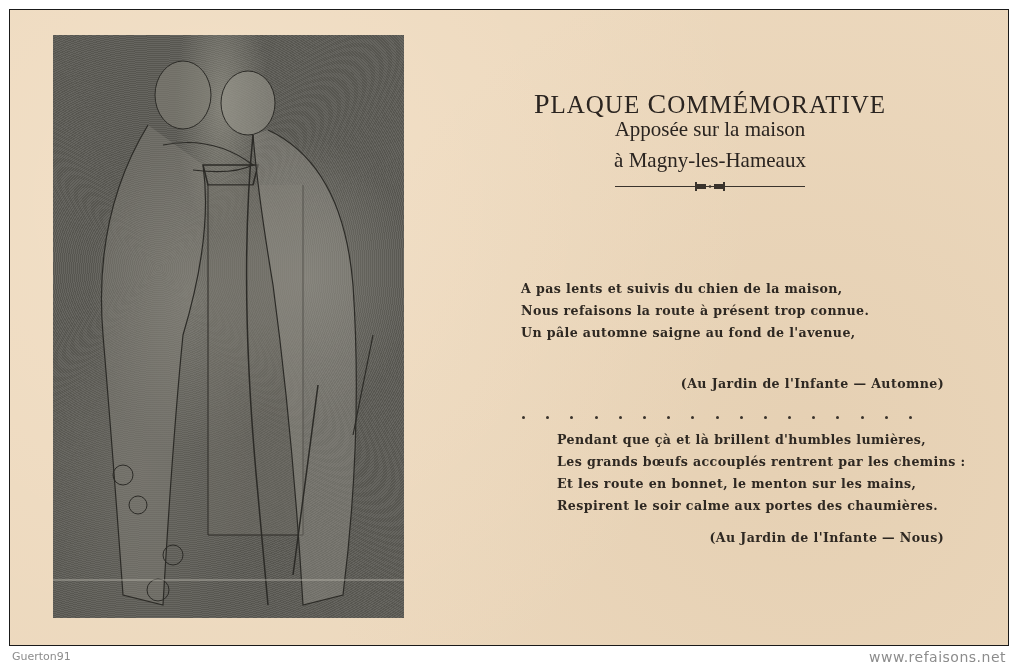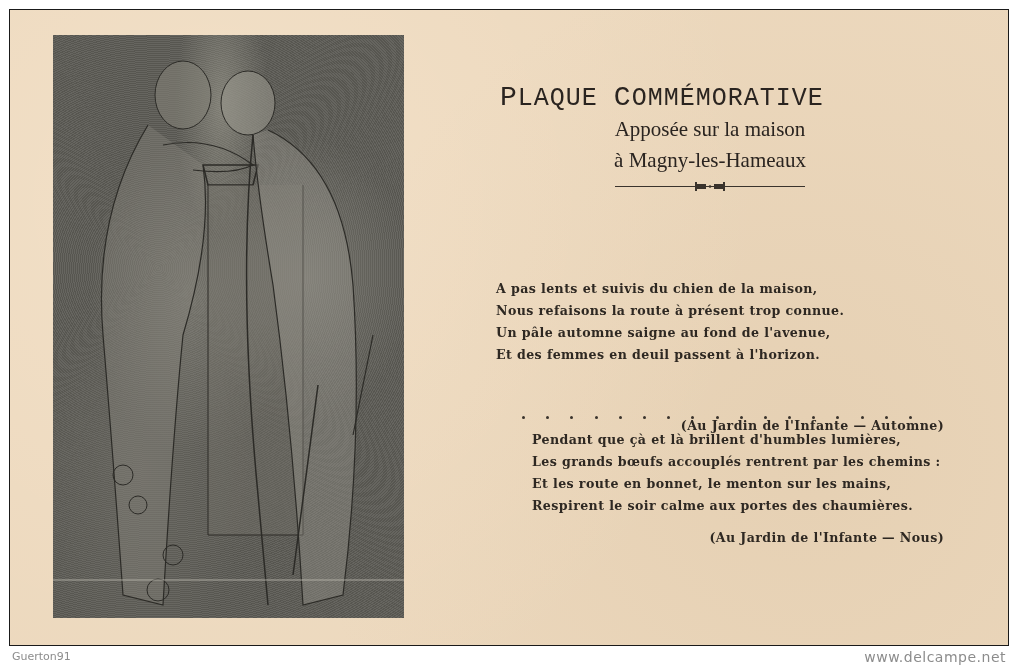--- a/index.html
+++ b/index.html
@@ -26,36 +26,36 @@
         radial-gradient(ellipse at 25% 75%, rgba(120,118,110,0.4), transparent 30%),
         repeating-radial-gradient(circle at 30% 40%, rgba(0,0,0,0.08) 0 1px, rgba(255,255,255,0.05) 1px 2px);
       overflow: hidden;
     }
     .engraving svg { position: absolute; left: 0; top: 0; width: 100%; height: 100%; }
     .text-col {
       position: absolute; left: 500px; top: 78px; width: 420px;
       color: #2a2420;
     }
     .title {
-      font-size: 25px; letter-spacing: 1px;
-      font-family: Liberation Mono, monospace; font-weight: normal;
-      margin: 0; height: 36px; line-height: 40px;
+      text-align: center; font-size: 25px; letter-spacing: 1px;
+      font-family: Liberation Serif, serif; font-weight: normal;
+      margin: 0; height: 36px; line-height: 52px;
     }
     .title .big { font-size: 28px; }
     .sub {
       text-align: center; font-size: 21px; line-height: 31px;
       font-family: "Liberation Serif", serif; margin: 0;
     }
     .ornament {
       position: relative; width: 190px; height: 14px; margin: 4px auto 0 auto;
     }
     .ornament .line { position: absolute; top: 6px; left: 0; right: 0; height: 1px; background: #3a332c; }
     .ornament .mark { position: absolute; left: 80px; top: 2px; width: 30px; height: 9px; }
     .stanza {
-      position: absolute; left: 496px; font-family: "DejaVu Serif", serif;
+      position: absolute; left: 521px; font-family: "DejaVu Serif", serif;
       font-weight: bold; font-size: 12.6px; color: #2e2822;
       letter-spacing: 0.4px;
     }
     .stanza .line { height: 22px; line-height: 22px; white-space: nowrap; }
     .attr {
       position: absolute; font-family: "DejaVu Serif", serif; font-weight: bold;
       font-size: 12.6px; color: #2e2822; letter-spacing: 0.4px; white-space: nowrap;
     }
     .dots {
       position: absolute; left: 522px; top: 412px; width: 390px; height: 10px;
@@ -112,23 +112,22 @@
       <rect x="19" y="2" width="9" height="5" fill="#3a332c"></rect>
       <rect x="28" y="0" width="2" height="9" fill="#3a332c"></rect>
     </svg>
   </div>
 </div>
 
 <div class="stanza" style="top:278px;">
   <div class="line">A pas lents et suivis du chien de la maison,</div>
   <div class="line">Nous refaisons la route à présent trop connue.</div>
   <div class="line">Un pâle automne saigne au fond de l'avenue,</div>
-  <div class="line">Et des femmes en deuil passent à l'horizon.</div>
 </div>
-<div class="attr" style="right:76px; top:376px;margin-top:42px;">(Au Jardin de l'Infante — Automne)</div>
+<div class="attr" style="right:76px; top:376px;">(Au Jardin de l'Infante — Automne)</div>
 
 <div class="dots">
   <span></span>
     <span></span>
     <span></span>
     <span></span>
     <span></span>
     <span></span>
     <span></span>
     <span></span>
@@ -145,13 +144,13 @@
 
 <div class="stanza" style="top:429px;margin-left:36px;">
   <div class="line">Pendant que çà et là brillent d'humbles lumières,</div>
   <div class="line">Les grands bœufs accouplés rentrent par les chemins :</div>
   <div class="line">Et les route en bonnet, le menton sur les mains,</div>
   <div class="line">Respirent le soir calme aux portes des chaumières.</div>
 </div>
 <div class="attr" style="right:76px; top:530px;">(Au Jardin de l'Infante — Nous)</div>
 
 <div class="wm" style="left:12px; top:650px; font-size:11px;">Guerton91</div>
-<div class="wm" style="right:14px; top:649px; font-size:14px; letter-spacing:0.5px;">www.delcampe.net</div>
+<div class="wm" style="right:14px; top:649px; font-size:14px; letter-spacing:0.5px;">www.refaisons.net</div>
 
 </body></html>

